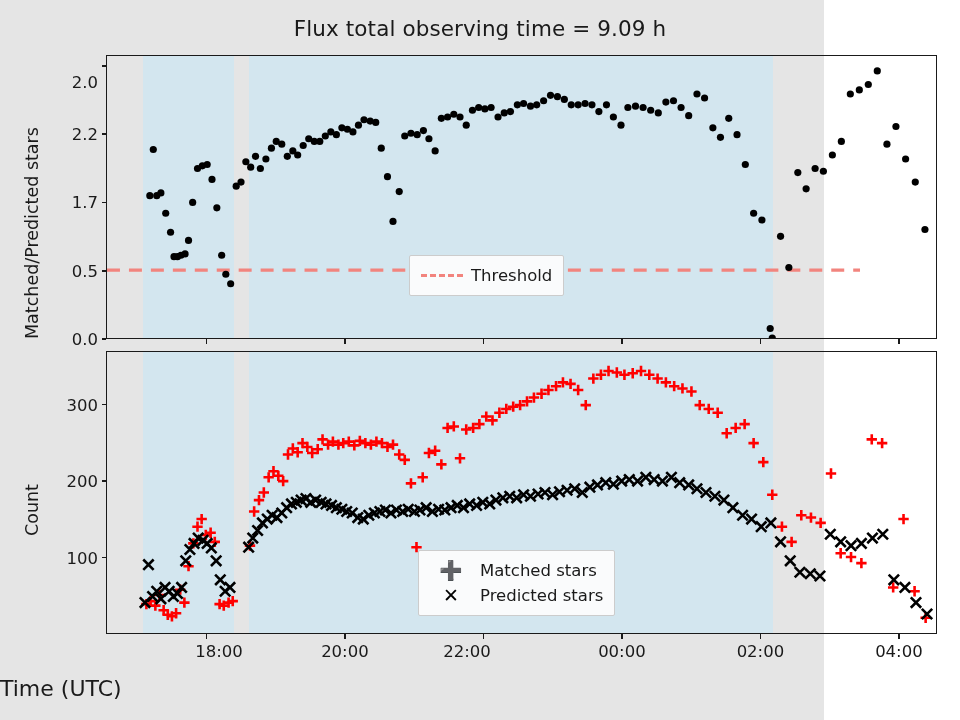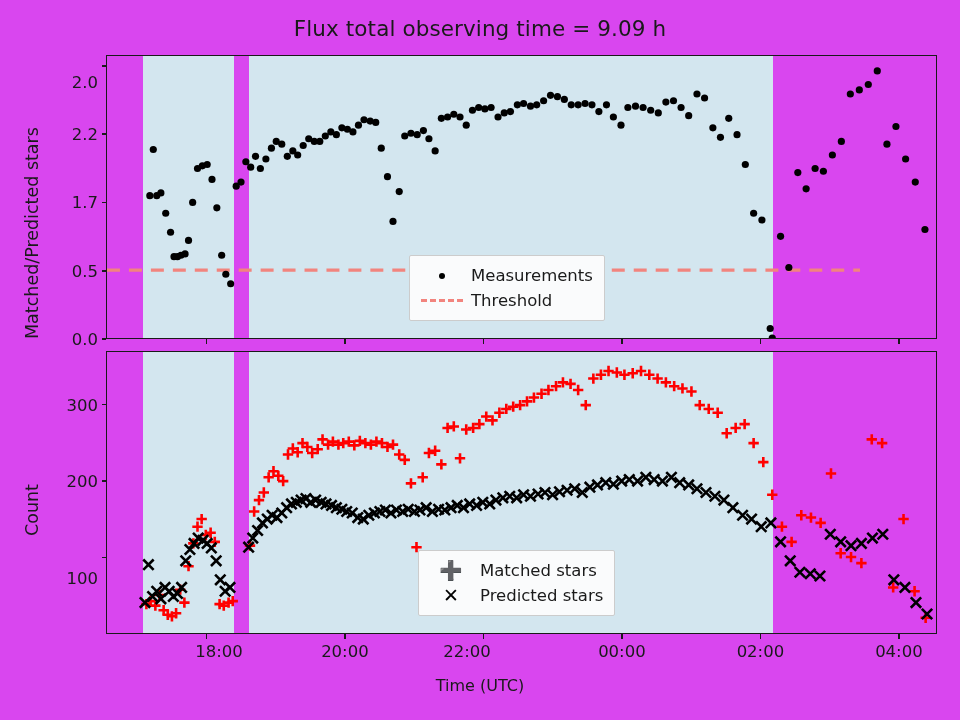--- a/index.html
+++ b/index.html
@@ -1,32 +1,32 @@
 <!DOCTYPE html>
 <html><head>
 <meta charset="utf-8">
 <style>
   html,body{margin:0;padding:0;background:#ffffff;}
   body{width:960px;height:720px;font-family:"DejaVu Sans","Liberation Sans",sans-serif;overflow:hidden;}
-  #figure{position:relative;width:960px;height:720px;background:#d946ef;text-decoration:underline;}
+  #figure{position:relative;width:824px;height:720px;background:#e5e5e5;text-decoration:underline;}
 
   .axes{position:absolute;box-sizing:border-box;border:1.6px solid #1a1a1a;background:transparent;overflow:hidden;}
   #axes-top{left:106px;top:55px;width:831px;height:284px;}
   #axes-bottom{left:106px;top:351px;width:831px;height:283px;}
 
   .shade{position:absolute;top:0;bottom:0;background:#d3e6ef;}
   .svg-layer{position:absolute;left:0;top:0;width:100%;height:100%;}
 
   .title{position:absolute;left:0;top:16px;width:960px;text-align:center;
          font-size:21.5px;color:#1a1a1a;letter-spacing:0.1px;}
 
   .ylabel{position:absolute;transform-origin:0 0;font-size:17.5px;color:#1a1a1a;white-space:nowrap;}
   #ylabel-top{left:22px;top:339px;transform:rotate(-90deg);}
   #ylabel-bottom{left:22px;top:536px;transform:rotate(-90deg);}
-  .xlabel{position:absolute;left:0;top:676px;width:960px;text-align:center;font-size:16px;color:#1a1a1a;}
+  .xlabel{position:absolute;left:0;top:676px;width:960px;font-size:22px;color:#1a1a1a;}
 
   .ytick{position:absolute;right:0;width:52px;text-align:right;font-size:16.5px;color:#1a1a1a;
          transform:translateY(-50%);}
   .ytick-wrap{position:absolute;left:40px;width:58px;}
   .tickmark{position:absolute;background:#1a1a1a;}
   .ytickmark{left:-4.5px;width:4.5px;height:1.6px;}
   .xtickmark{top:0;width:1.6px;height:4.5px;background:#1a1a1a;position:absolute;}
   .xtick{position:absolute;top:8px;font-size:16.5px;color:#1a1a1a;transform:translateX(-50%);white-space:nowrap;}
 
   .legend{position:absolute;background:#fafbfc;border:0.9px solid #cccccc;border-radius:2px;
@@ -189,34 +189,28 @@
           <circle cx="800.53" cy="103.76923076923077" r="3.6" fill="#000000"></circle>
           <circle cx="810.225" cy="126.98076923076925" r="3.6" fill="#000000"></circle>
           <circle cx="819.9200000000001" cy="174.76923076923077" r="3.6" fill="#000000"></circle>
         </g>
       </svg>
   </div>
 
   <div class="legend" id="legend-top">
     <div class="legend-row">
       <span class="legend-key">
-          <span class="dot-key"></span>
-        </span>
-      <span class="legend-label">Measurements</span>
-    </div>
-    <div class="legend-row">
-      <span class="legend-key">
           <span class="dash-key"></span>
         </span>
       <span class="legend-label">Threshold</span>
     </div>
   </div>
 
   <div class="ytick-wrap" id="yticks-bottom">
-      <div class="ytick" style="top: 557.514px; margin-top: 20px;">100</div>
+      <div class="ytick" style="top: 557.514px;">100</div>
       <div class="ytick" style="top: 481.027px;">200</div>
       <div class="ytick" style="top: 404.541px;">300</div>
     </div>
   <div class="ylabel" id="ylabel-bottom">Count</div>
 
   <div class="axes" id="axes-bottom">
     <div id="shade-bottom">
         <div class="shade" style="left: 36.01px; width: 90.7175px; background: rgb(211, 230, 239);"></div>
         <div class="shade" style="left: 141.963px; width: 524.222px; background: rgb(211, 230, 239);"></div>
       </div>

